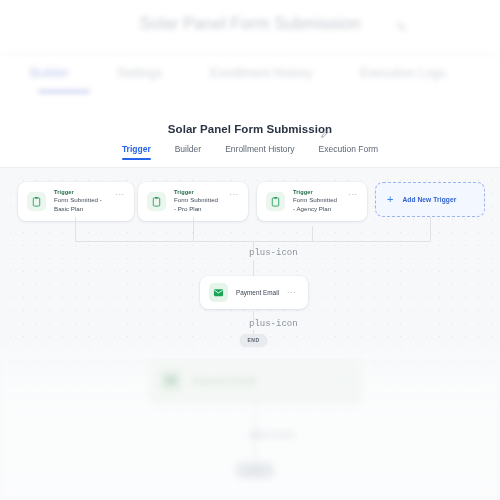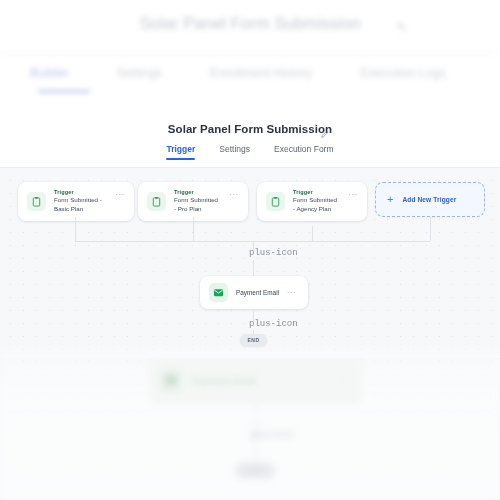--- a/index.html
+++ b/index.html
@@ -329,21 +329,22 @@
       <div class="doc-title">Solar Panel Form Submission</div>
       <div class="title-pencil">
         <svg viewBox="0 0 24 24">
             <path d="M4 20l4-1 11-11-3-3L5 16z"></path>
             <path d="M15 5l3 3"></path>
           </svg>
       </div>
 
       <div class="tabbar">
         <div class="tab active">Trigger</div>
-        <div class="tab">Settings</div>
+        <div class="tab">Builder</div>
+        <div class="tab">Enrollment History</div>
         <div class="tab">Execution Form</div>
       </div>
       <div class="tab-rule"></div>
     </div>
 
     <div class="flow">
 
       <div class="node trig1">
         <div class="ico">
           <svg viewBox="0 0 24 24" fill="none" stroke="#2f9e63" stroke-width="2">

